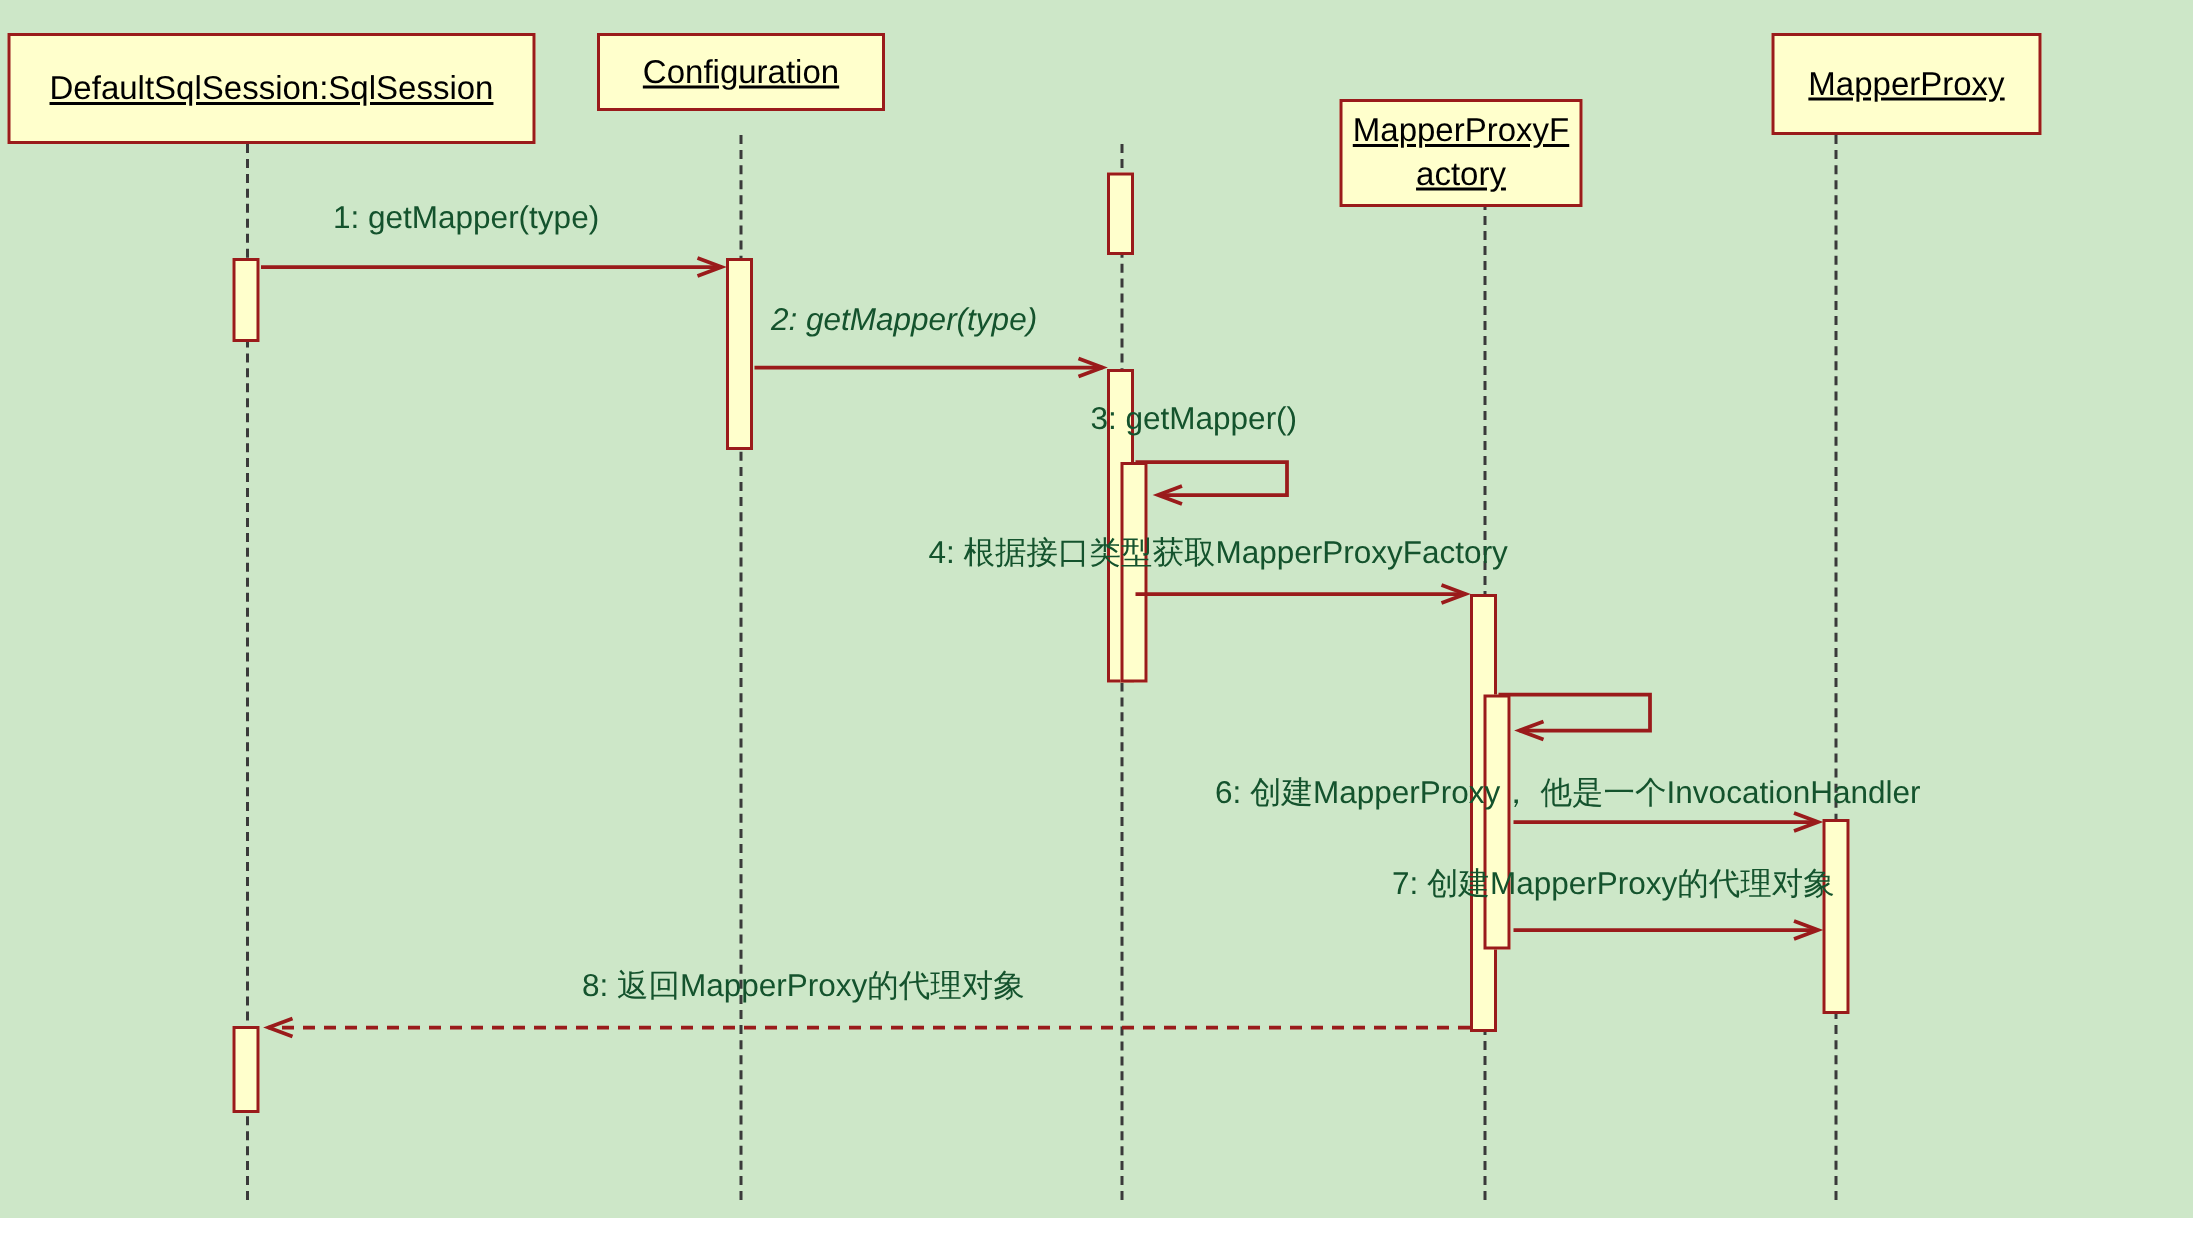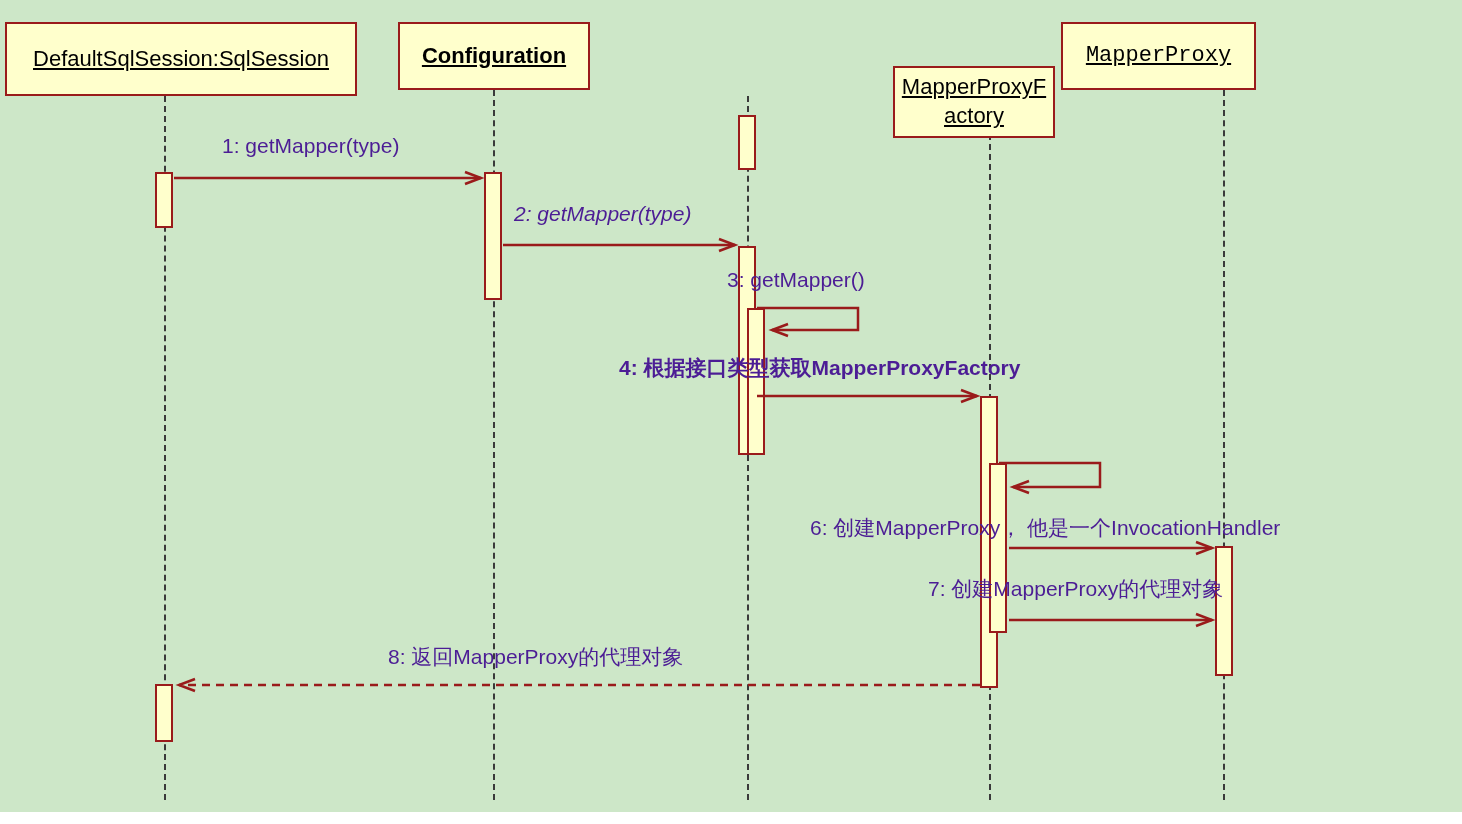--- a/index.html
+++ b/index.html
@@ -61,46 +61,46 @@
     fill: none;
     stroke: #9a1b1b;
     stroke-width: 2.5;
   }
   .arrow.dashed {
     stroke-dasharray: 8 6;
   }
   .msg {
     position: absolute;
     font-size: 21px;
-    color: #4c1d95;
+    color: #14532d;
     white-space: nowrap;
     z-index: 4;
   }
 </style>
 </head>
 <body>
 
 <div class="diagram">
 
   <div class="lifeline" style="left:164px; top:96px; height:704px;"></div>
   <div class="lifeline" style="left:493px; top:90px; height:710px;"></div>
   <div class="lifeline" style="left:747px; top:96px; height:704px;"></div>
   <div class="lifeline" style="left:989px; top:94px; height:706px;"></div>
   <div class="lifeline" style="left:1223px; top:90px; height:710px;"></div>
 
   <div class="participant" style="left:5px; top:22px; width:352px; height:74px;">
     <span class="pname">DefaultSqlSession:SqlSession</span>
   </div>
-  <div class="participant" style="left:398px; top:22px; width:192px; height:68px;font-weight:bold;">
+  <div class="participant" style="left:398px; top:22px; width:192px; height:52px;">
     <span class="pname">Configuration</span>
   </div>
   <div class="participant" style="left:893px; top:22px; width:162px; height:72px;margin-top:44px;">
     <span class="pname">MapperProxyFactory</span>
   </div>
-  <div class="participant" style="left:1061px; top:22px; width:195px; height:68px;font-family:Liberation Mono, monospace;">
+  <div class="participant" style="left:1181px; top:22px; width:180px; height:68px;">
     <span class="pname">MapperProxy</span>
   </div>
 
   <div class="activation" style="left:155px; top:172px; height:56px;"></div>
   <div class="activation" style="left:484px; top:172px; height:128px;"></div>
   <div class="activation" style="left:738px; top:115px; height:55px;"></div>
   <div class="activation" style="left:738px; top:246px; height:209px;"></div>
   <div class="activation" style="left:747px; top:308px; height:147px;"></div>
   <div class="activation" style="left:980px; top:396px; height:292px;"></div>
   <div class="activation" style="left:989px; top:463px; height:170px;"></div>
@@ -119,18 +119,18 @@
     <path class="arrow" d="M757,396 H977" marker-end="url(#ah)"></path>
     <path class="arrow" d="M999,463 H1100 V487 H1013" marker-end="url(#ah)"></path>
     <path class="arrow" d="M1009,548 H1212" marker-end="url(#ah)"></path>
     <path class="arrow" d="M1009,620 H1212" marker-end="url(#ah)"></path>
     <path class="arrow dashed" d="M980,685 H179" marker-end="url(#ah)"></path>
   </svg>
 
   <div class="msg" style="left:222px; top:134px;">1: getMapper(type)</div>
   <div class="msg" style="left:514px; top:202px;font-style:italic;">2: getMapper(type)</div>
   <div class="msg" style="left:727px; top:268px;">3: getMapper()</div>
-  <div class="msg" style="left:619px; top:354px;font-weight:bold;">4: 根据接口类型获取MapperProxyFactory</div>
+  <div class="msg" style="left:619px; top:354px;">4: 根据接口类型获取MapperProxyFactory</div>
   <div class="msg" style="left:810px; top:514px;">6: 创建MapperProxy， 他是一个InvocationHandler</div>
   <div class="msg" style="left:928px; top:575px;">7: 创建MapperProxy的代理对象</div>
   <div class="msg" style="left:388px; top:643px;">8: 返回MapperProxy的代理对象</div>
 
 </div>
 
 </body></html>

